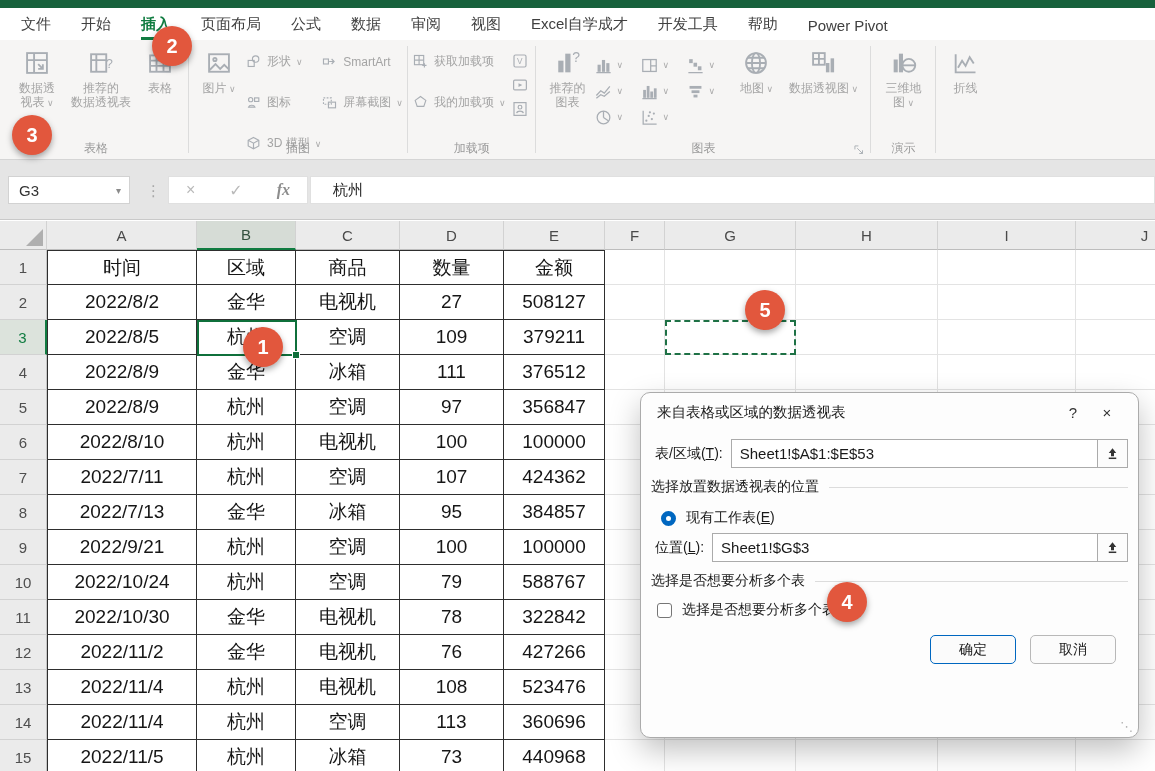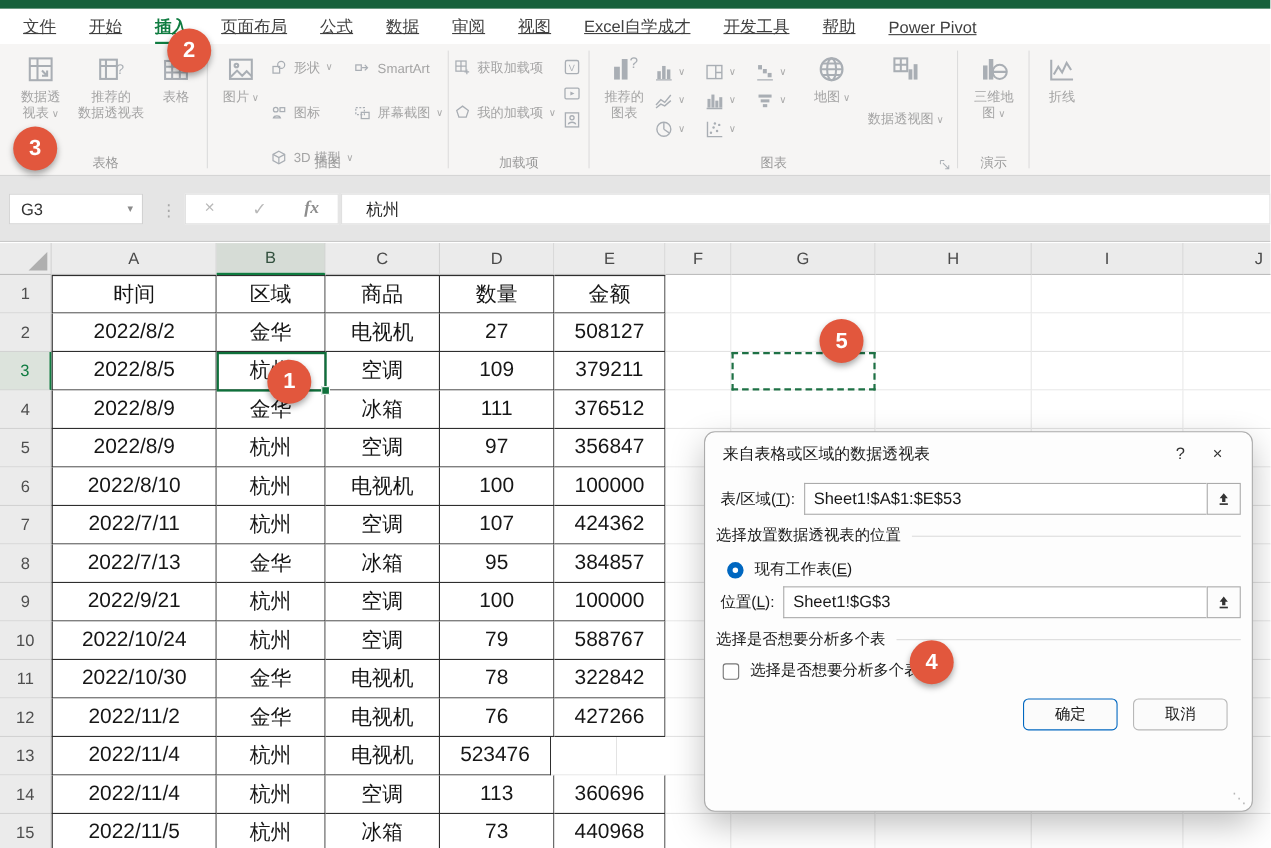--- a/index.html
+++ b/index.html
@@ -5,21 +5,21 @@
   * { margin:0; padding:0; box-sizing:border-box; }
   html,body { width:1155px; height:771px; overflow:hidden; }
   body { font-family:"Liberation Sans","DejaVu Sans",sans-serif; color:#333; background:#fff; position:relative; }
 
   
   .titlebar-strip { height:8px; background:#17613C; }
 
   
   .tabs-row { height:32px; background:#fff; display:flex; align-items:flex-end; padding-left:6px; }
   .tab { padding:0 15px 6px; font-size:15px; color:#404040; cursor:default; white-space:nowrap; }
-  .tab .tlbl { padding-bottom:5px; border-bottom:3px solid transparent;text-decoration:underline; }
+  .tab .tlbl { padding-bottom:5px; border-bottom:3px solid transparent; }
   .tab.active { color:#107C41; font-weight:bold; }
   .tab.active .tlbl { border-bottom:3px solid #107C41; }
 
   
   .ribbon { height:120px; background:#F6F5F4; border-bottom:1px solid #D5D5D5; display:flex; align-items:stretch; padding-left:4px; position:relative; }
   .rgroup { position:relative; display:flex; align-items:flex-start; padding:4px 4px 18px; }
   .glabel { position:absolute; left:0; right:0; bottom:2px; text-align:center; font-size:12px; color:#9A9A9A; }
   .gsep { width:1px; background:#DCDCDC; margin:6px 0; }
   .bigbtn { display:flex; flex-direction:column; align-items:center; padding-top:5px; cursor:default; }
   .bigbtn .ic { width:30px; height:32px; }
@@ -339,21 +339,21 @@
           <span class="sic" style="display: block; width: 28px; height: 28px; margin: 0px auto;"><svg viewBox="0 0 24 24" width="100%" height="100%" fill="none" stroke="#A9AEB4" stroke-width="1.6">
               <circle cx="12" cy="12" r="8.5"></circle>
               <ellipse cx="12" cy="12" rx="3.5" ry="8.5"></ellipse>
               <path d="M3.5 12H20.5M5 7.5h14M5 16.5h14"></path>
             </svg></span>
         </div>
         <div class="lb">
           <div>地图<span class="caret"> ∨</span></div>
         </div>
       </div>
-      <div class="bigbtn" style="width: 86px; gap: 20px;">
+      <div class="bigbtn" style="width: 86px;">
         <div class="ic">
           <span class="sic" style="display: block; width: 28px; height: 28px; margin: 0px auto;"><svg viewBox="0 0 24 24" width="100%" height="100%" fill="none" stroke="#A9AEB4" stroke-width="1.6">
               <rect x="3.5" y="3.5" width="10" height="10"></rect>
               <path d="M8.5 3.5V13.5M3.5 8.5H13.5"></path>
               <rect x="14.5" y="12" width="3" height="8" fill="#A9AEB4" stroke="none"></rect>
               <rect x="18.5" y="8" width="3" height="12" fill="#A9AEB4" stroke="none"></rect>
             </svg></span>
         </div>
         <div class="lb">
           <div>数据透视图<span class="caret"> ∨</span></div>
@@ -585,20 +585,21 @@
       <div class="cell ecell" style="width: 131px;"></div>
       <div class="cell ecell" style="width: 142px;"></div>
       <div class="cell ecell" style="width: 138px;"></div>
       <div class="cell ecell" style="width: 138px;"></div>
     </div>
     <div class="grow">
       <div class="rh">13</div>
       <div class="cell tcell fc" style="width: 150px;">2022/11/4</div>
       <div class="cell tcell" style="width: 99px;">杭州</div>
       <div class="cell tcell" style="width: 104px;">电视机</div>
+      <div class="cell tcell" style="width: 104px;">108</div>
       <div class="cell tcell" style="width: 101px;">523476</div>
       <div class="cell ecell" style="width: 60px;"></div>
       <div class="cell ecell" style="width: 131px;"></div>
       <div class="cell ecell" style="width: 142px;"></div>
       <div class="cell ecell" style="width: 138px;"></div>
       <div class="cell ecell" style="width: 138px;"></div>
     </div>
     <div class="grow">
       <div class="rh">14</div>
       <div class="cell tcell fc" style="width: 150px;">2022/11/4</div>

